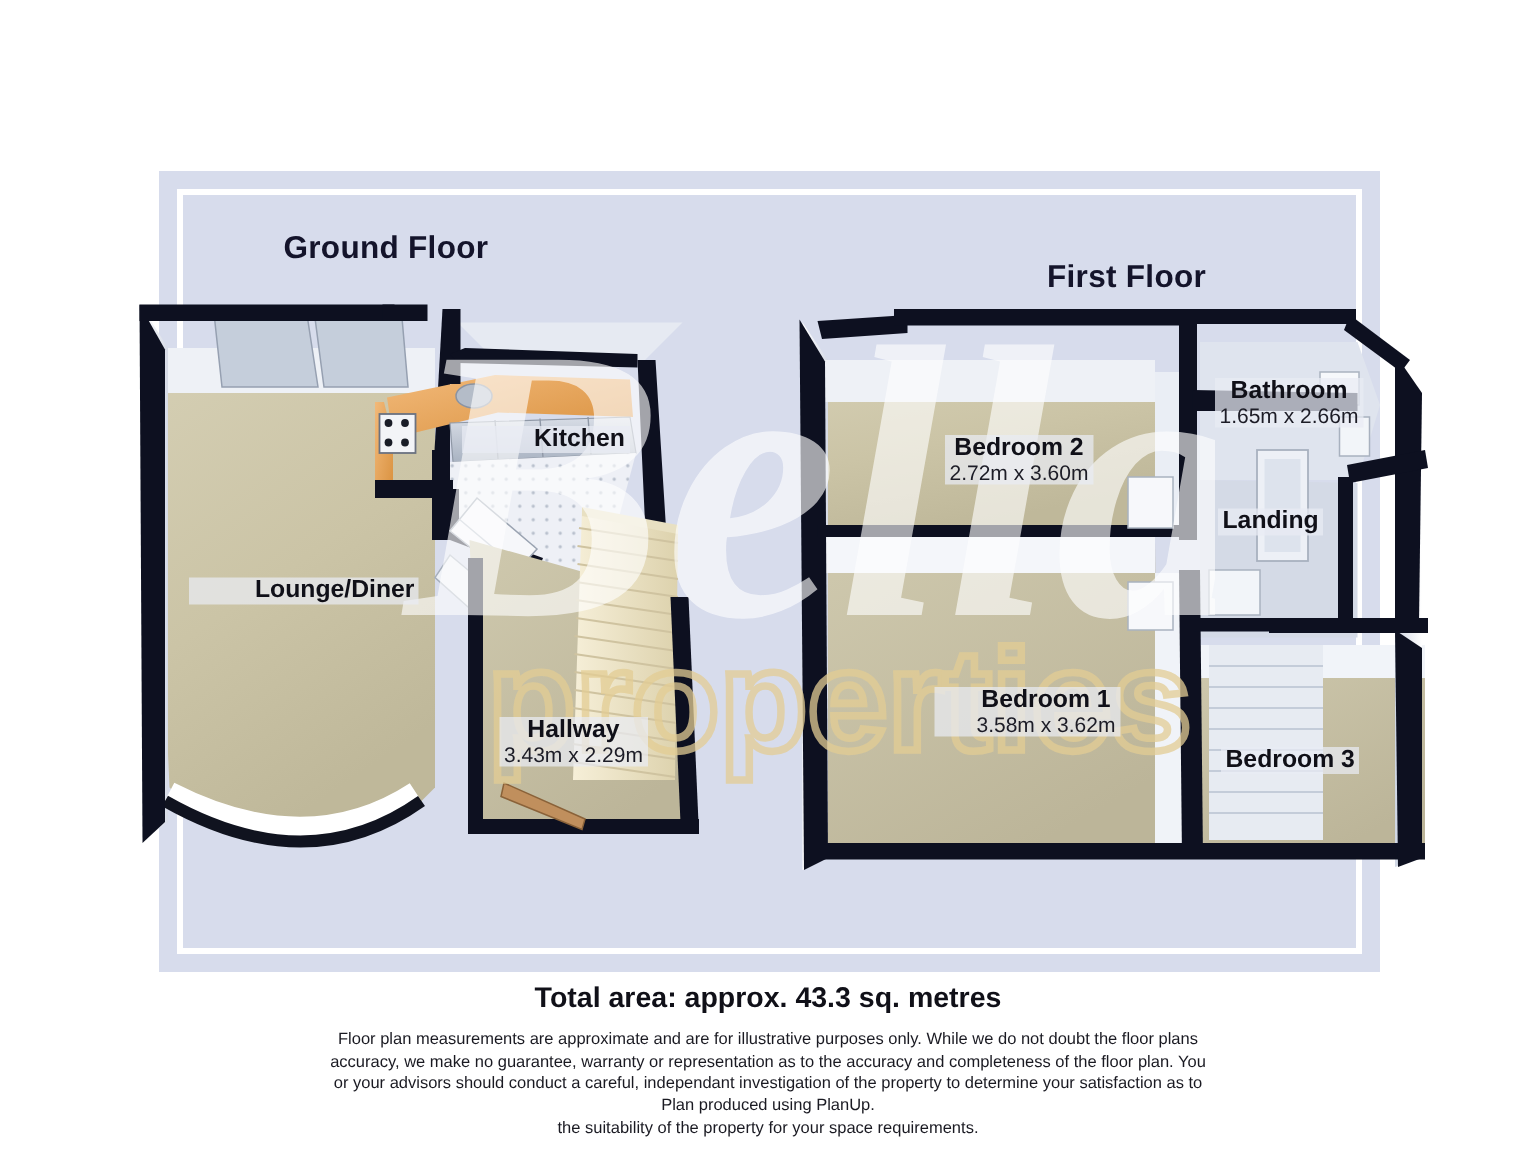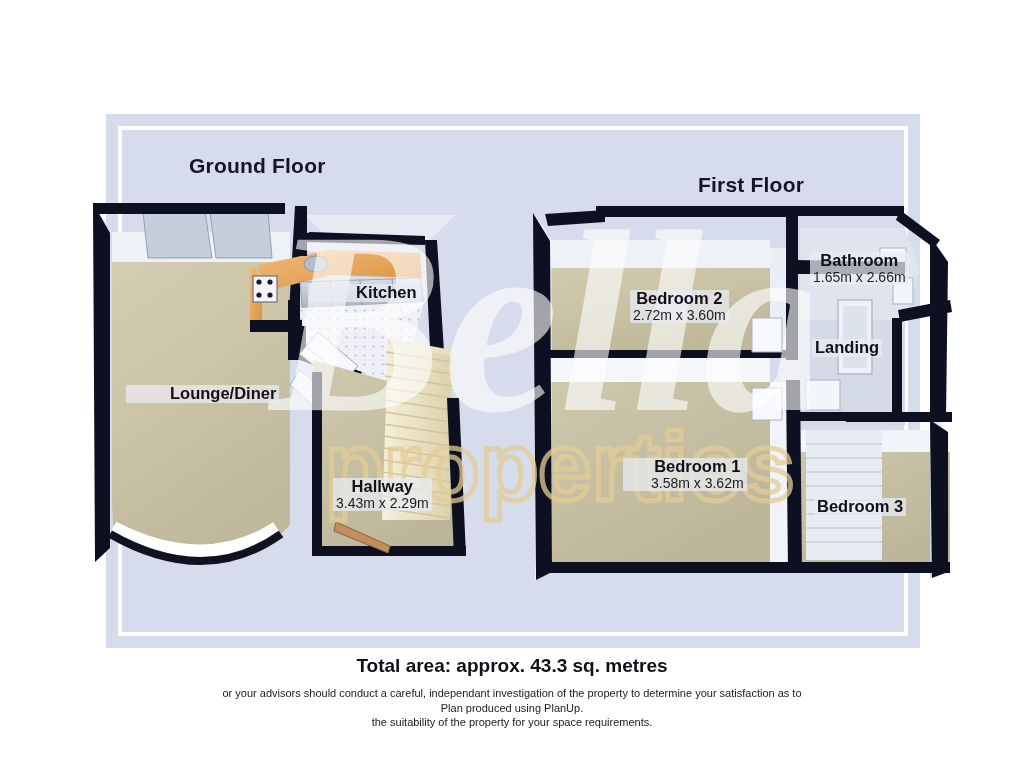--- a/index.html
+++ b/index.html
@@ -342,16 +342,18 @@
   <span class="rl-dim">3.58m x 3.62m</span>
 </div>
 
 <div class="room-label" style="left:814px; top:498px;">
   <span class="rl-name">Bedroom 3</span>
 </div>
 
 <div id="total-area">Total area: approx. 43.3 sq. metres</div>
 
 <div id="disclaimer">
+  <p>Floor plan measurements are approximate and are for illustrative purposes only. While we do not doubt the floor plans</p>
+  <p>accuracy, we make no guarantee, warranty or representation as to the accuracy and completeness of the floor plan. You</p>
   <p>or your advisors should conduct a careful, independant investigation of the property to determine your satisfaction as to</p>
   <p>Plan produced using PlanUp.</p>
   <p>the suitability of the property for your space requirements.</p>
 </div>
 
 </body></html>

